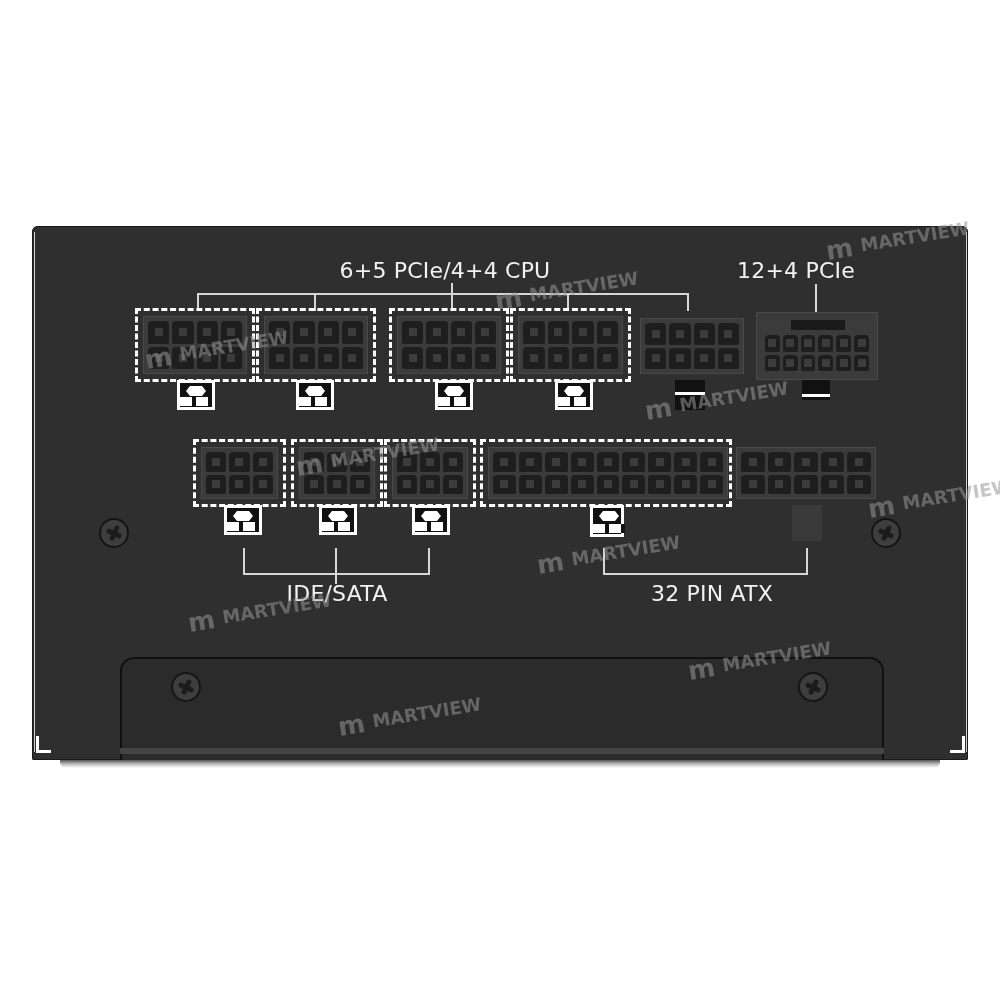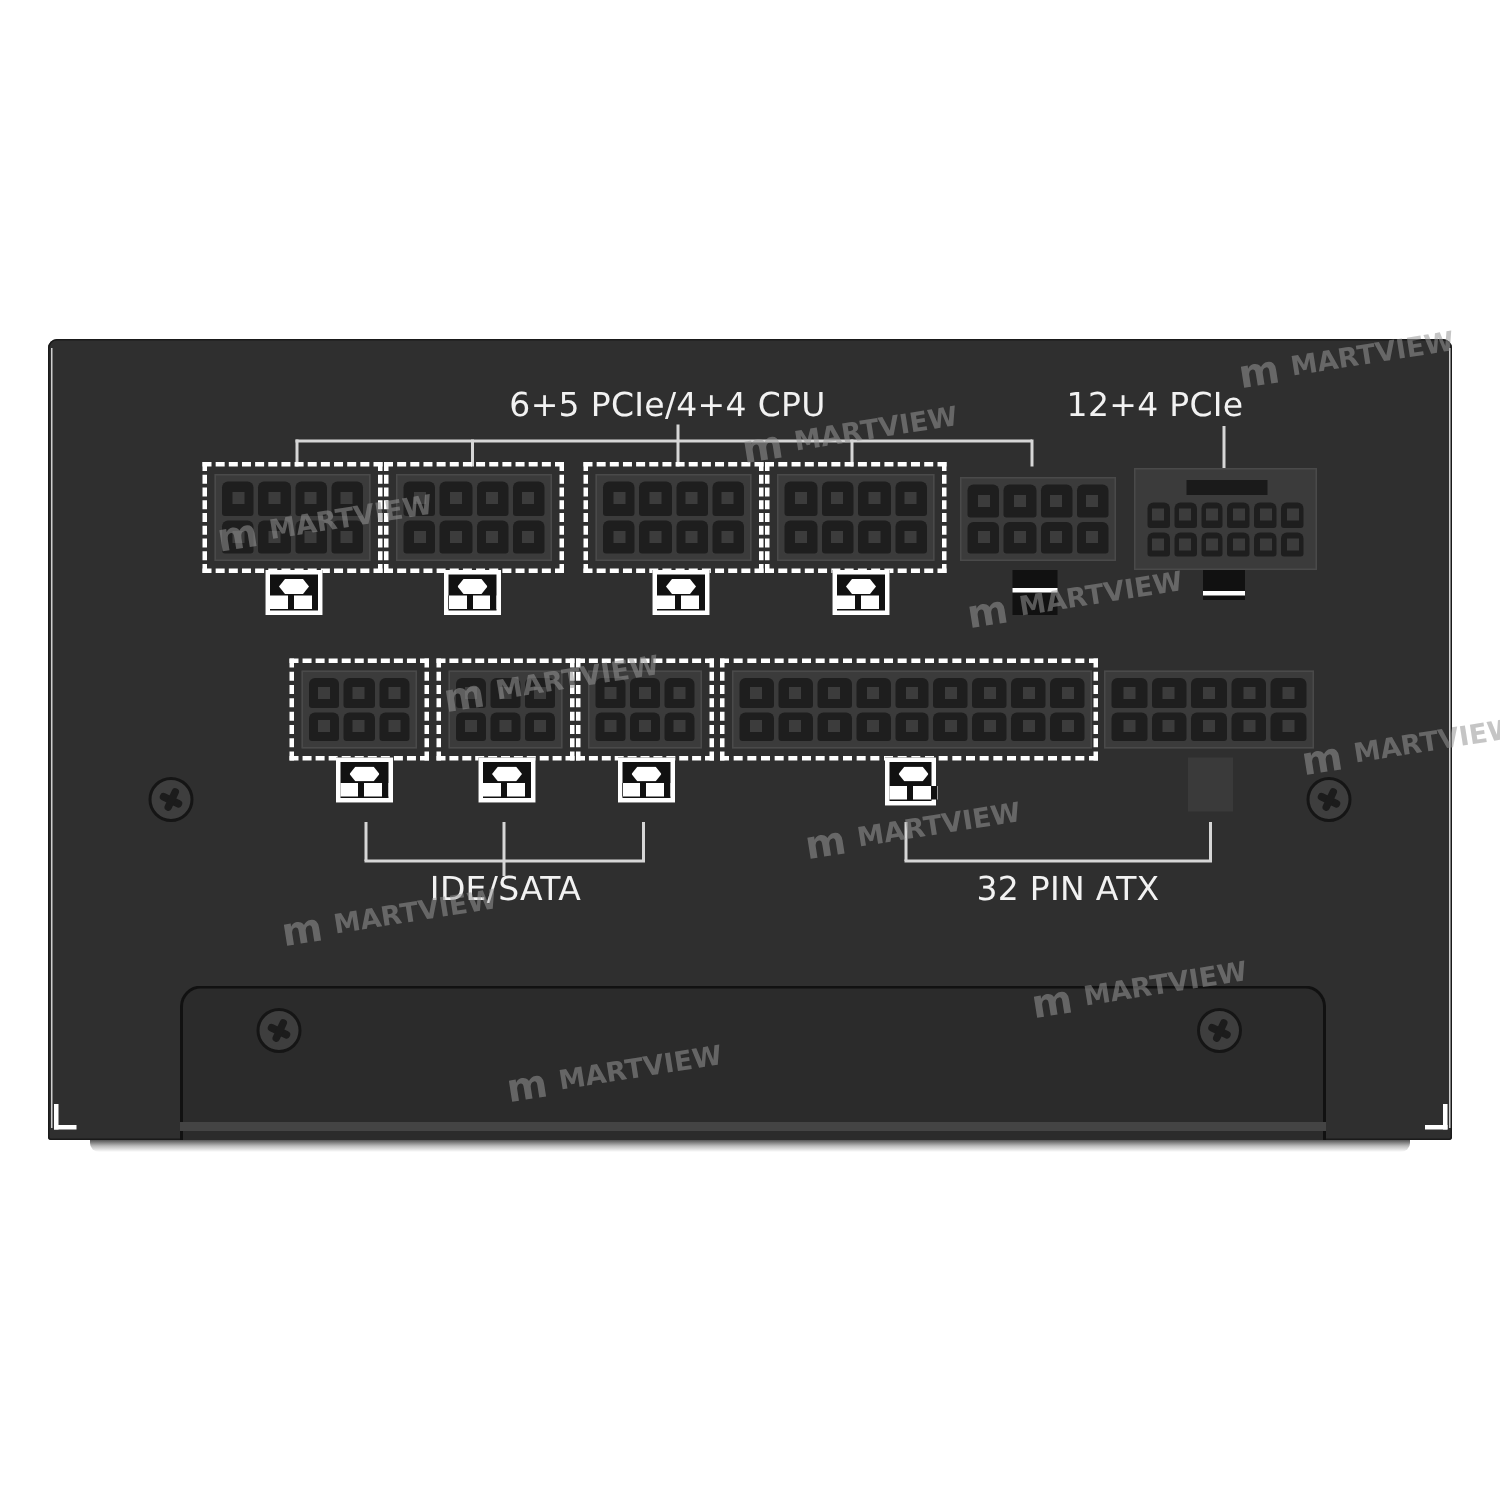--- a/index.html
+++ b/index.html
@@ -41,21 +41,21 @@
 <div class="corner" style="left:950px;top:736px;border-top:none;border-left:none;"></div>
 
 <div class="label" style="left:445px;top:258px;">6+5 PCIe/4+4 CPU</div>
 <div class="line" style="left:197px;top:293px;width:491px;height:2px;"></div>
 <div class="line" style="left:197px;top:293px;width:2px;height:18px;"></div>
 <div class="line" style="left:314px;top:293px;width:2px;height:18px;"></div>
 <div class="line" style="left:451px;top:283px;width:2px;height:28px;"></div>
 <div class="line" style="left:567px;top:293px;width:2px;height:18px;"></div>
 <div class="line" style="left:687px;top:293px;width:2px;height:18px;"></div>
 
-<div class="label" style="left:770px;top:258px;">12+4 PCIe</div>
+<div class="label" style="left:796px;top:258px;">12+4 PCIe</div>
 <div class="line" style="left:815px;top:284px;width:2px;height:28px;"></div>
 
 <div class="conn dashed" style="left:137px;top:310px;width:116px;height:70px;">
   <div class="body" style="grid-template-columns:repeat(4,1fr);grid-template-rows:repeat(2,1fr);">
     <div class="pin"></div>
       <div class="pin"></div>
       <div class="pin"></div>
       <div class="pin"></div>
     <div class="pin"></div>
       <div class="pin"></div>

